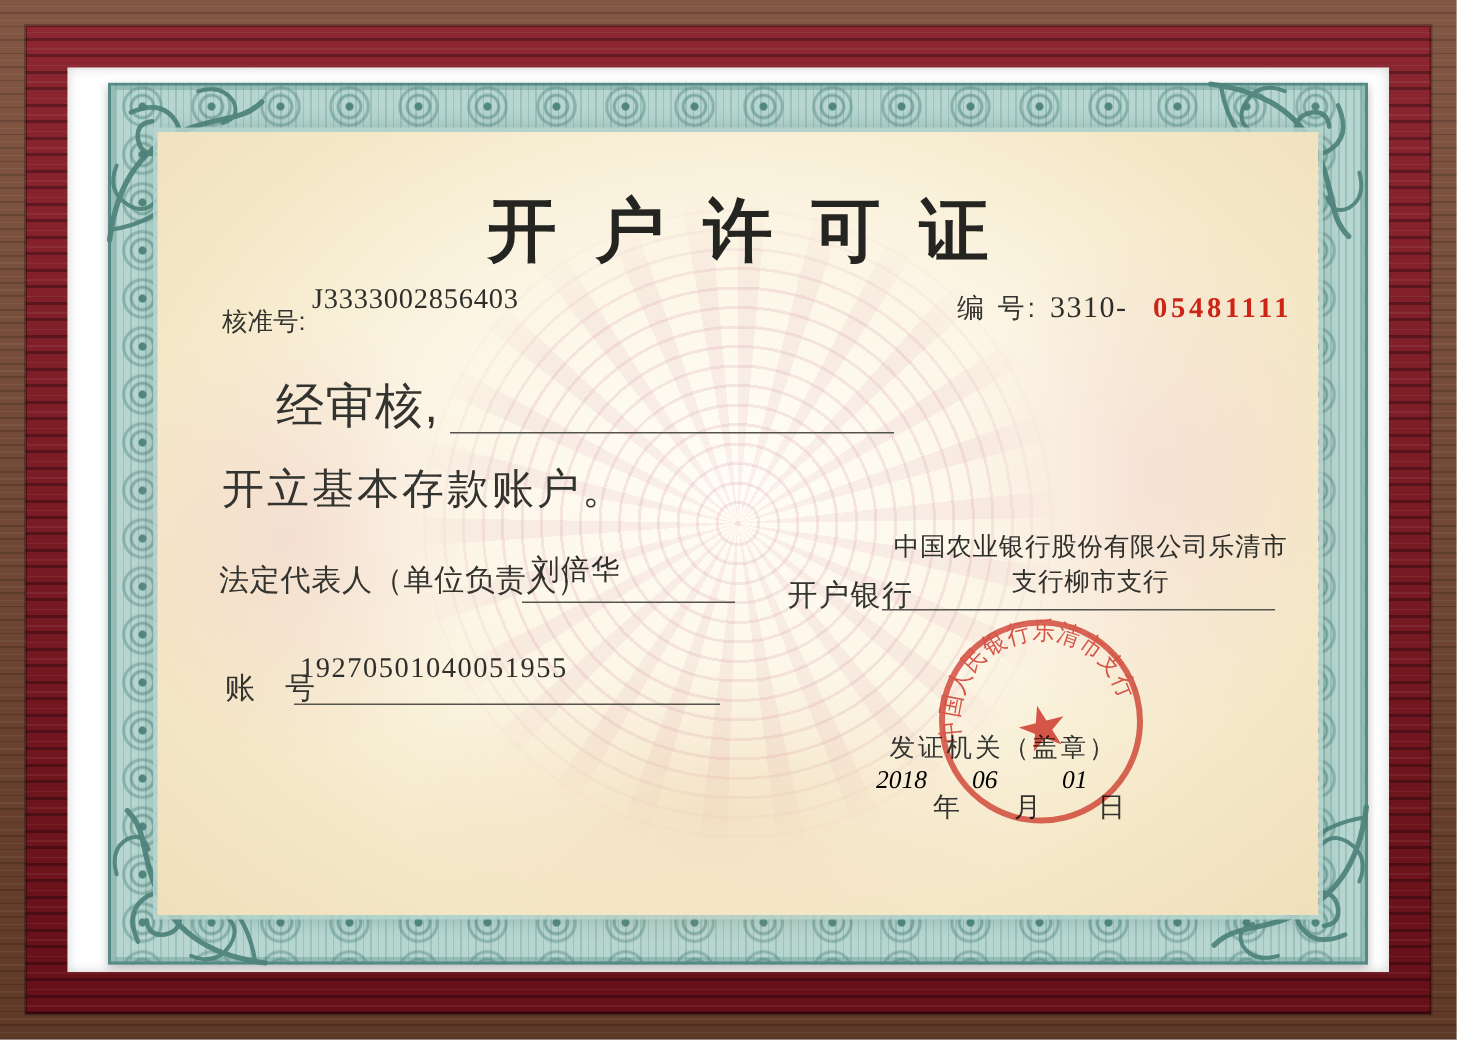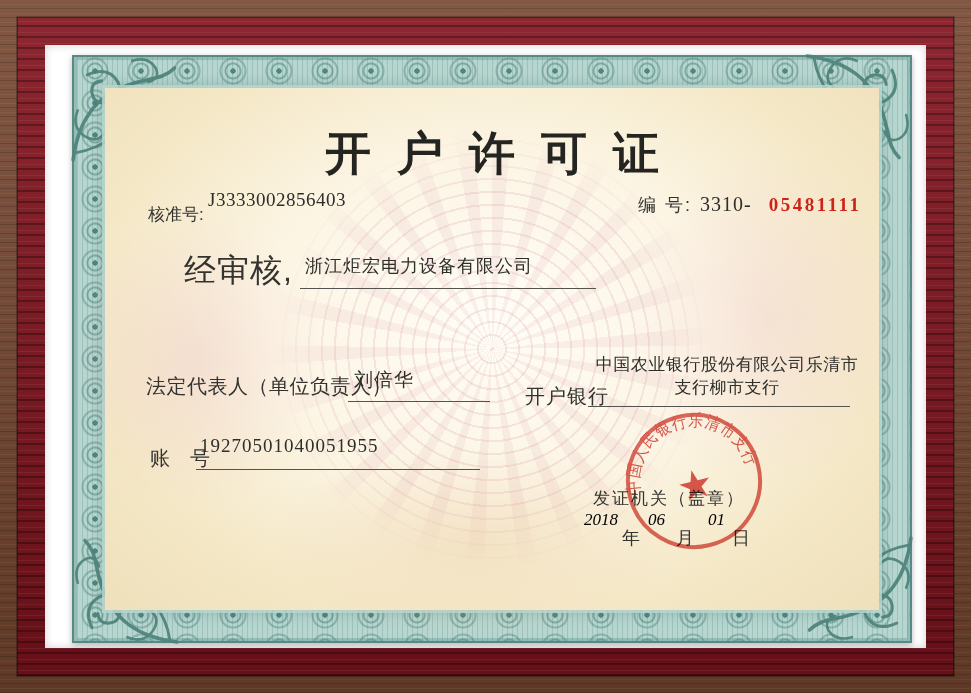--- a/index.html
+++ b/index.html
@@ -169,22 +169,22 @@
   <div class="abs lbl approval-label">核准号:</div>
   <div class="abs val approval-value">J3333002856403</div>
 
   <div class="abs serial-row">
     <span class="lbl serial-label pre">编 号:</span>
     <span class="val serial-prefix">3310-</span>
     <span class="val serial-red" style="color:#cd2417;">05481111</span>
   </div>
 
   <div class="abs lbl review-prefix">经审核,</div>
-  <div class="abs val company-name">浙江炬宏电力设备有限公司</div>
   <div class="uline u-company"></div>
+  <div class="abs lbl line2">开立基本存款账户。</div>
 
   <div class="abs lbl legal-label">法定代表人（单位负责人）</div>
   <div class="abs val legal-name">刘倍华</div>
   <div class="uline u-legal"></div>
 
   <div class="abs lbl bank-label">开户银行</div>
   <div class="abs val bank-name">
     <div>中国农业银行股份有限公司乐清市</div>
     <div>支行柳市支行</div>
   </div>

